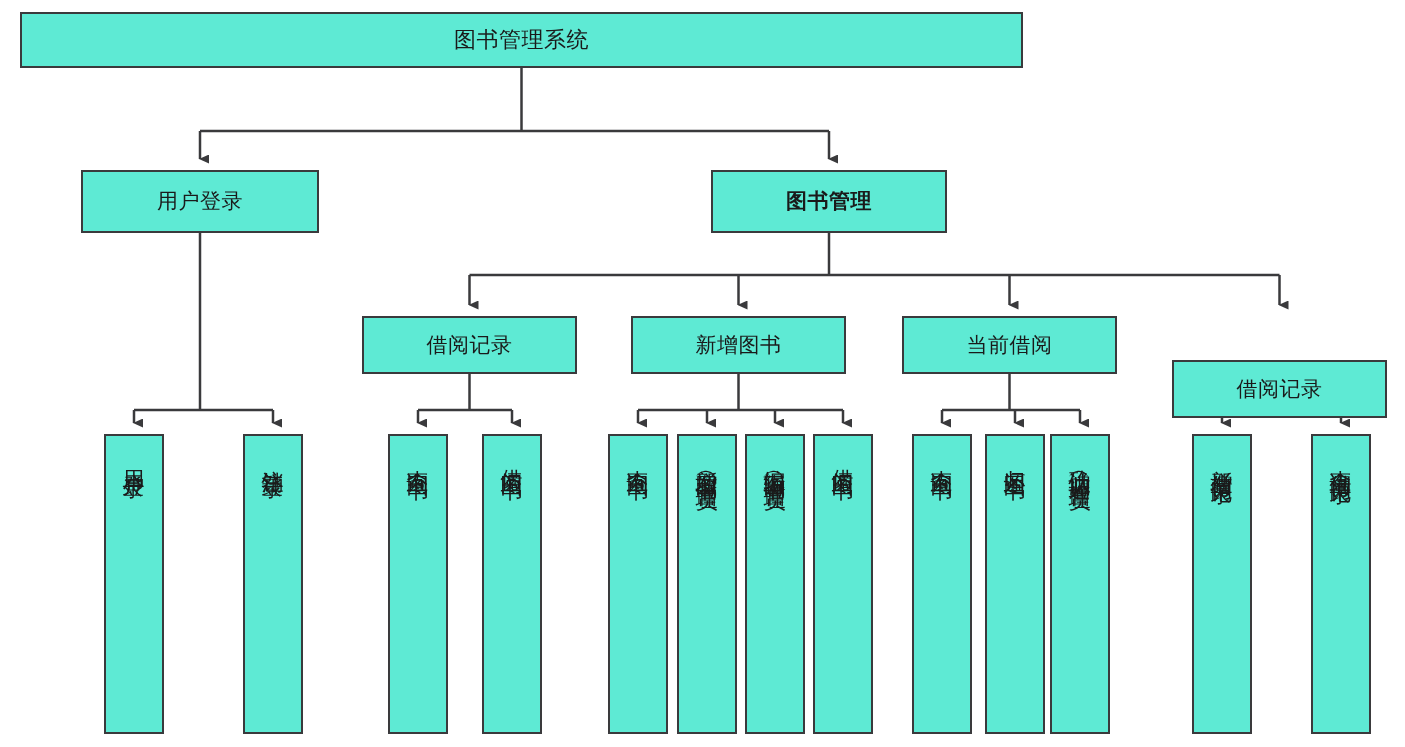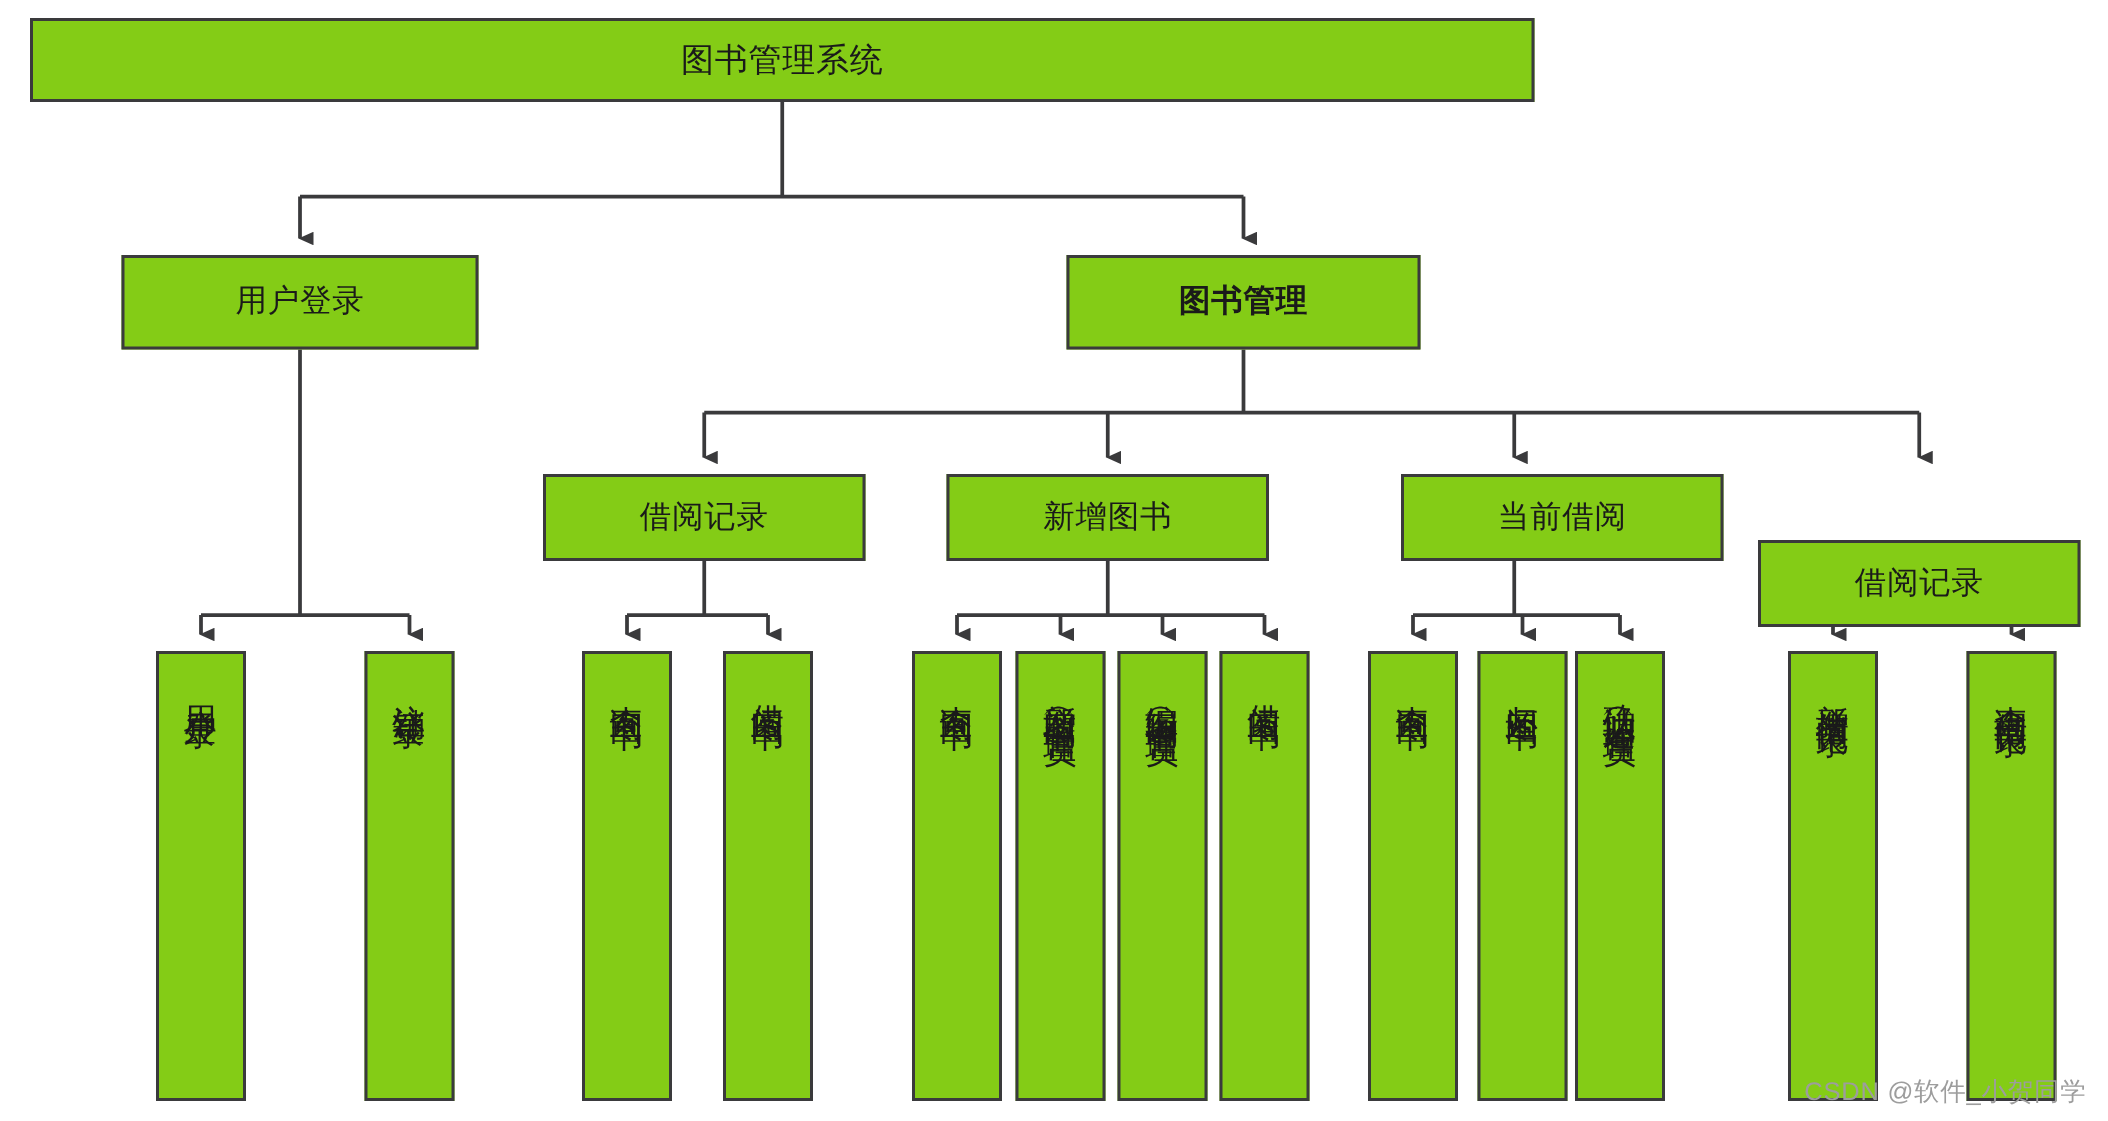--- a/index.html
+++ b/index.html
@@ -20,21 +20,21 @@
   svg#edges {
     position: absolute;
     left: 0;
     top: 0;
     width: 1405px;
     height: 747px;
   }
   .node {
     position: absolute;
     box-sizing: border-box;
-    background: #84cc16;
+    background: #5eead4;
     border: 2.5px solid #3a3a3c;
     display: flex;
     align-items: center;
     justify-content: center;
     color: #1a1a1a;
   }
   .node-label {
     font-size: 21px;
     line-height: 1.15;
     letter-spacing: 0.5px;
@@ -123,21 +123,21 @@
       </div>
       <div class="node" style="left: 711px; top: 170px; width: 236px; height: 63px; font-weight: bold;">
         <span class="node-label">图书管理</span>
       </div>
       <div class="node" style="left: 362px; top: 316px; width: 215px; height: 58px;">
         <span class="node-label">借阅记录</span>
       </div>
       <div class="node" style="left: 631px; top: 316px; width: 215px; height: 58px;">
         <span class="node-label">新增图书</span>
       </div>
-      <div class="node" style="left: 902px; top: 316px; width: 215px; height: 58px; margin-left: 32px;">
+      <div class="node" style="left: 902px; top: 316px; width: 215px; height: 58px;">
         <span class="node-label">当前借阅</span>
       </div>
       <div class="node" style="left: 1172px; top: 316px; width: 215px; height: 58px; margin-top: 44px;">
         <span class="node-label">借阅记录</span>
       </div>
       <div class="node vertical" style="left: 104px; top: 434px; width: 60px; height: 300px;">
         <span class="node-label">用户登录</span>
       </div>
       <div class="node vertical" style="left: 243px; top: 434px; width: 60px; height: 300px;">
         <span class="node-label">注销登录</span>
@@ -170,14 +170,13 @@
         <span class="node-label">确认归还（管理员）</span>
       </div>
       <div class="node vertical" style="left: 1192px; top: 434px; width: 60px; height: 300px;">
         <span class="node-label">新增借阅记录</span>
       </div>
       <div class="node vertical" style="left: 1311px; top: 434px; width: 60px; height: 300px;">
         <span class="node-label">查询借阅记录</span>
       </div>
     </div>
 
-  <div class="watermark">CSDN @软件_小贺同学</div>
 </div>
 
 </body></html>

